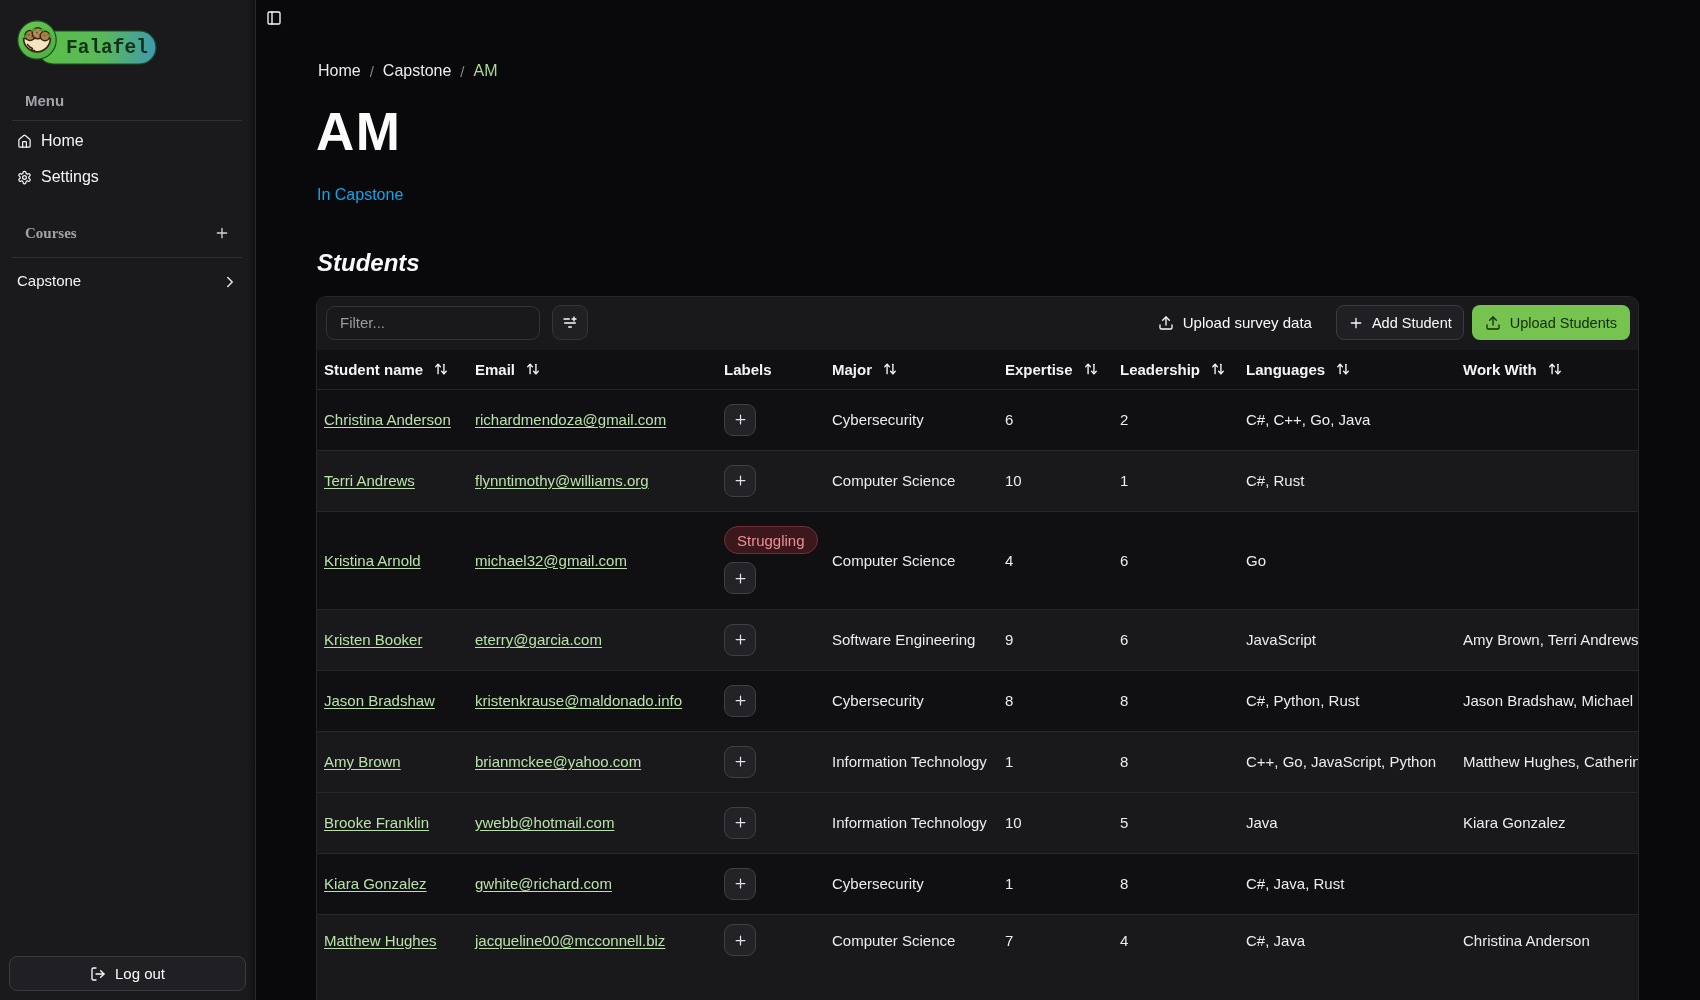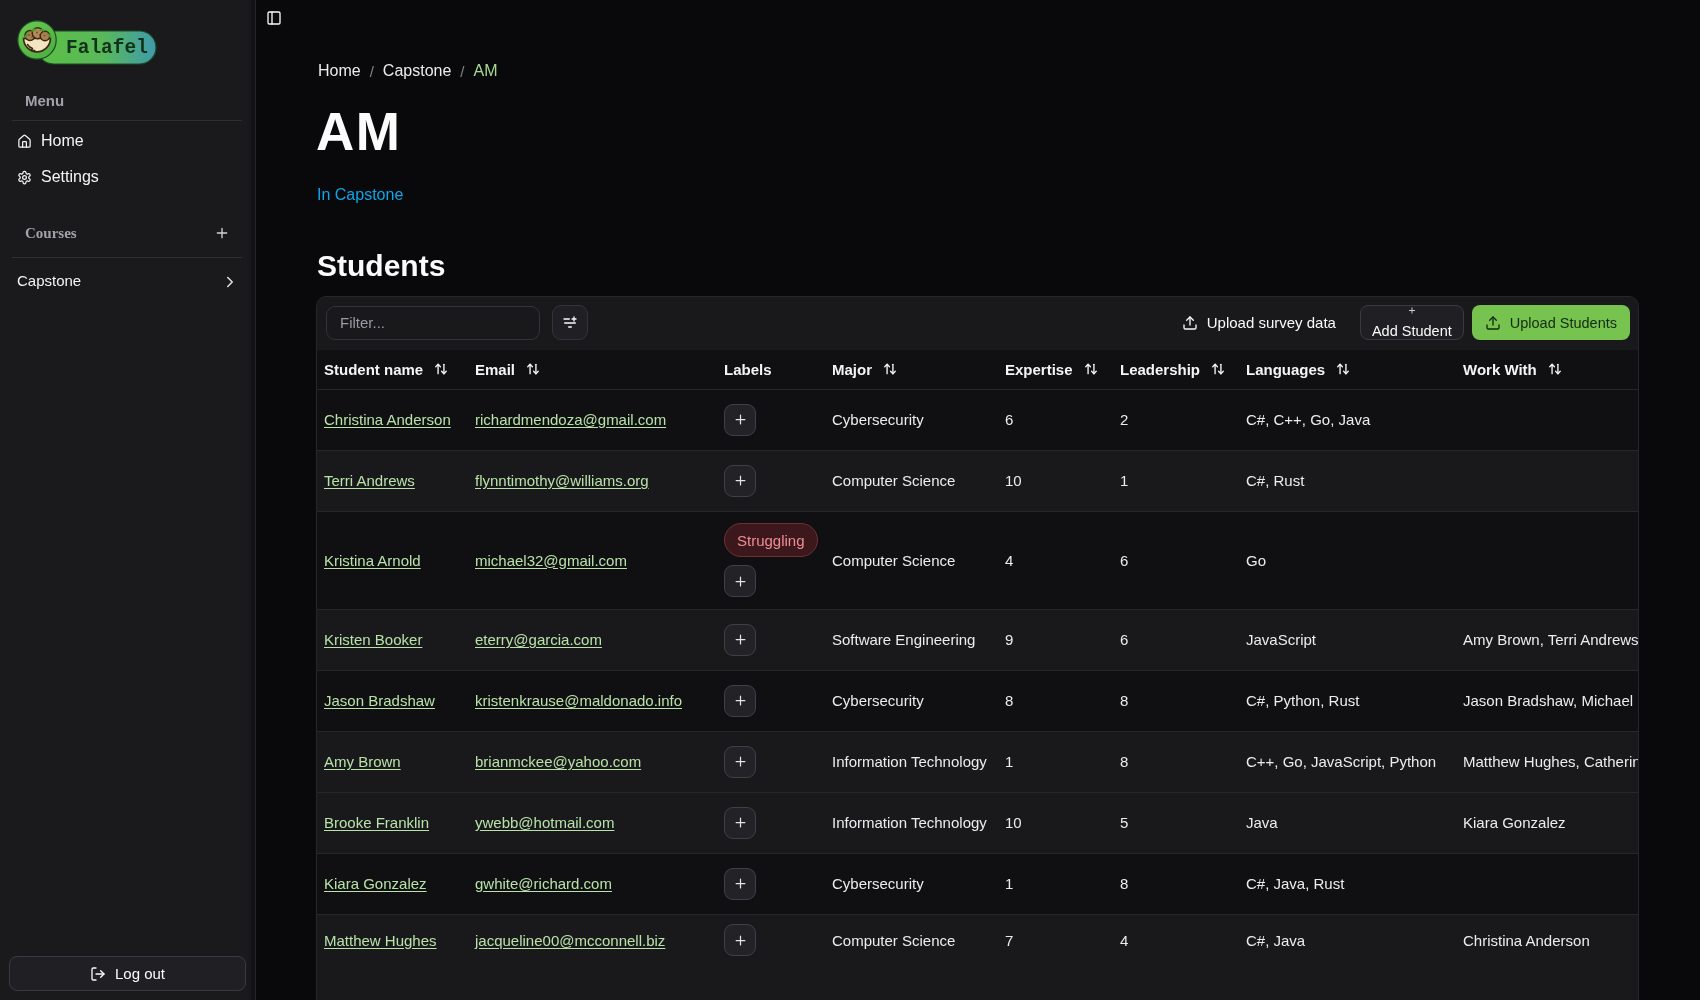--- a/index.html
+++ b/index.html
@@ -29,57 +29,57 @@
   .content { position:absolute; left:60px; top:0; width:1323px; }
 
   .breadcrumb { position:absolute; top:62px; left:2px; font-size:16px; color:#ececee;
     display:flex; gap:9px; align-items:center; }
   .breadcrumb .sep { color:#83838a; font-size:15px; }
   .breadcrumb .cur { color:#a4da94; }
 
   h1.title { position:absolute; top:101px; left:0; font-size:53px; font-weight:700;
     letter-spacing:1.5px; color:#fbfbfc; }
   .subtitle { position:absolute; top:186px; left:1px; font-size:16px; color:#0ea5e9; }
-  h2.students { position:absolute; top:249px; left:1px; font-size:30px; font-weight:700; color:#fbfbfc; }
+  h2.students { position:absolute; top:249px; left:1px; font-size:24px; font-weight:700; color:#fbfbfc;font-style:italic; }
 
   
   .card { position:absolute; top:296px; left:0; width:1323px; height:740px;
     border:1px solid #26262b; border-radius:10px; background:#19191c; overflow:hidden; }
   .toolbar { position:relative; height:53px; background:#19191c; }
   .filter-input { position:absolute; left:9px; top:9px; width:214px; height:34px;
     border:1px solid #33333a; border-radius:9px; background:transparent;
     font-size:15px; color:#9a9aa1; line-height:32px; padding-left:13px; }
   .filter-btn { position:absolute; left:235px; top:8px; width:36px; height:35px;
     border:1px solid #33333a; border-radius:9px; background:#202024;
     display:flex; align-items:center; justify-content:center; }
   .tb-right { position:absolute; right:8px; top:8px; height:35px; display:flex; gap:8px; align-items:center; }
   .btn { height:35px; border-radius:8px; display:flex; align-items:center; gap:9px;
     font-size:15px; font-weight:400; padding:0 16px; white-space:nowrap; }
   .btn-ghost { color:#fafafa; padding:0 16px; }
-  .btn-outline { border:1px solid #3a3a41; background:#202024; color:#fafafa; padding:0 11px; gap:8px; font-size:14.5px;flex-direction:column; }
+  .btn-outline { border:1px solid #3a3a41; background:#202024; color:#fafafa; padding:0 11px; gap:8px; font-size:14.5px; }
   .btn-outline svg { width:14px; height:14px; }
   .btn-green { background:#77c350; color:#15290e; padding:0 13px; font-size:14.5px; }
   .btn svg { width:16px; height:16px; }
 
   table { border-collapse:collapse; width:1321px; table-layout:fixed; }
   thead th { height:39px; background:#101013; font-size:15px; font-weight:700;
     color:#f4f4f5; text-align:left; padding:0 7px; white-space:nowrap; }
   th .hwrap { display:flex; align-items:center; gap:11px; }
   th svg.sort { width:14px; height:14px; stroke:#f0f0f2; stroke-width:2.4; flex:none; }
   tbody td { height:61px; font-size:15px; color:#ececef; padding:0 7px;
     white-space:nowrap; overflow:hidden; border-top:1px solid #26262b; }
   tbody tr.dark td { background:#101013; }
   tbody tr.light td { background:#19191c; }
   tr.tall td { height:98px; }
   tr.lastrow td { height:52px; vertical-align:middle; }
   a.lnk { color:#b7e2a8; text-decoration:underline; text-underline-offset:2px; }
   .plusbtn { width:32px; height:32px; border:1px solid #3f3f46; border-radius:9px;
     background:#232327; display:flex; align-items:center; justify-content:center; }
   .plusbtn svg { width:15px; height:15px; stroke:#e4e4e7; }
-  .badge { display:inline-flex; align-items:center; height:34px; padding:0 12px;
+  .badge { display:inline-flex; align-items:center; height:28px; padding:0 12px;
     border:1px solid #6e3036; border-radius:17px; background:#3c181c;
     color:#ee8d94; font-size:15px; }
   .labelstack { display:flex; flex-direction:column; gap:8px; align-items:flex-start; }
 
   .ico { display:inline-block; vertical-align:middle; }
 </style>
 </head>
 <body>
 
 <div class="sidebar">

